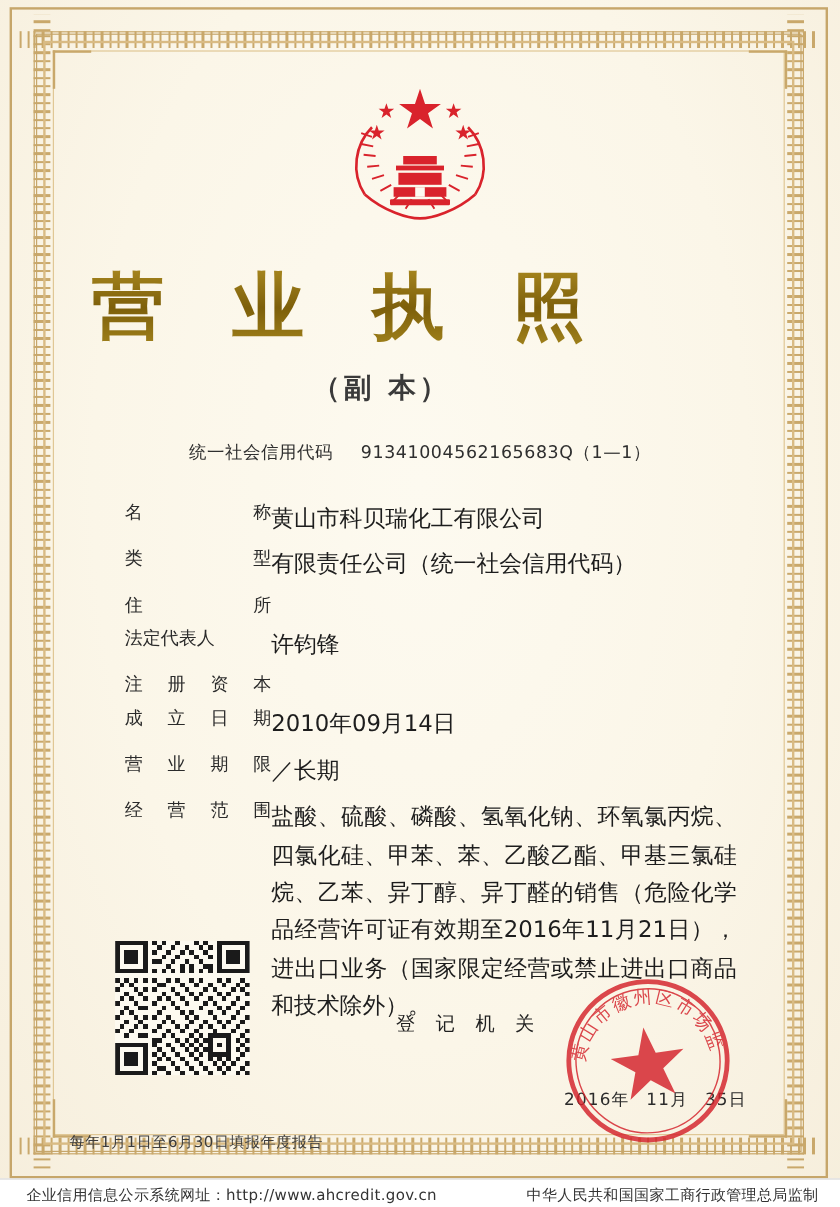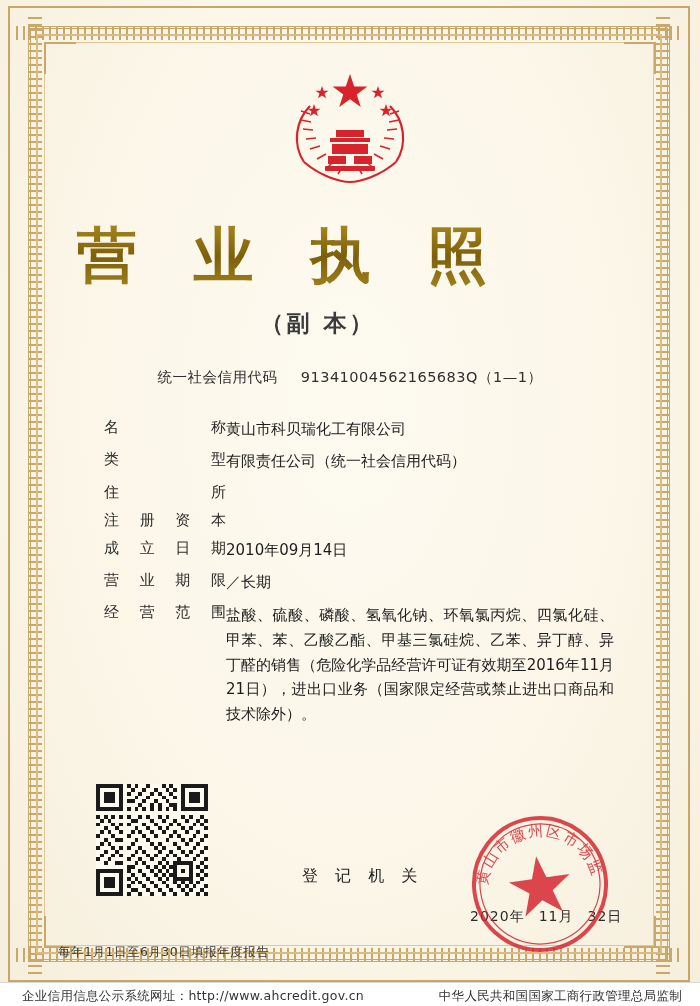--- a/index.html
+++ b/index.html
@@ -158,43 +158,42 @@
     letter-spacing: 0px;
     white-space: nowrap;
   }
   .row .label.spread {
     display: flex;
     justify-content: space-between;
   }
   .row .label.spread span { display: inline-block; }
   .row .value {
     flex: 1;
-    font-size: 15px;
+    font-size: 19px;
     color: #1d1d1d;
     line-height: 1.55;
     text-align: justify;
   }
   .row.scope .value { line-height: 1.65; }
 
   
   .qr {
     position: absolute;
     left: 96px; top: 784px;
     width: 112px; height: 112px;
     background-color: #fdfaf0;
   }
 
   
   .registry {
     position: absolute;
-    left: 302px; top: 843px;
+    left: 330px; top: 843px;
     font-size: 16px;
     letter-spacing: 6px;
     color: #1f1f1f;
-    margin-top: 23px;
   }
   .date-line {
     position: absolute;
     left: 470px; top: 908px;
     font-size: 14px;
     color: #2b2b2b;
     letter-spacing: 1px;
     white-space: nowrap;
   }
   .date-line .gap { display:inline-block; width: 14px; }
@@ -312,20 +311,24 @@
       <div class="value">有限责任公司（统一社会信用代码）</div>
     </div>
 
     <div class="row">
       <div class="label spread">
         <span>住</span>
           <span>所</span>
       </div>
     </div>
 
+    <div class="row">
+      <div class="label">法定代表人</div>
+      <div class="value">许钧锋</div>
+    </div>
 
     <div class="row">
       <div class="label spread">
         <span>注</span>
           <span>册</span>
           <span>资</span>
           <span>本</span>
       </div>
     </div>
 
@@ -410,21 +413,21 @@
         <path d="M8 26h1v1h-1z M12 26h1v1h-1z M15 26h1v1h-1z M18 26h1v1h-1z M21 26h1v1h-1z M23 26h1v1h-1z M25 26h1v1h-1z M28 26h1v1h-1z"></path>
         <path d="M9 27h1v1h-1z M10 27h1v1h-1z M13 27h1v1h-1z M16 27h1v1h-1z M19 27h1v1h-1z M22 27h1v1h-1z M24 27h1v1h-1z M27 27h1v1h-1z"></path>
         <path d="M8 28h1v1h-1z M11 28h1v1h-1z M14 28h1v1h-1z M17 28h1v1h-1z M20 28h1v1h-1z M23 28h1v1h-1z M26 28h1v1h-1z M28 28h1v1h-1z"></path>
       </g>
     </svg>
   </div>
 
   <div class="registry">登 记 机 关</div>
 
   <div class="date-line">
-    <span>2020</span><span>年</span><span class="gap"></span><span>11</span><span>月</span><span class="gap"></span><span>32</span><span>日</span>
+    <span>2016</span><span>年</span><span class="gap"></span><span>11</span><span>月</span><span class="gap"></span><span>35</span><span>日</span>
   </div>
 
   <div class="seal">
     <svg viewBox="0 0 148 148" width="148" height="148">
       <g transform="rotate(-8 74 74)">
         <circle cx="74" cy="74" r="66" fill="none" stroke="#d4212a" stroke-width="4"></circle>
         <circle cx="74" cy="74" r="60" fill="none" stroke="#d4212a" stroke-width="1.2"></circle>
         <polygon points="74,46 81.3,68.2 104.6,68.2 85.7,81.9 92.9,104.1 74,90.4 55.1,104.1 62.3,81.9 43.4,68.2 66.7,68.2" fill="#d4212a"></polygon>
         <path id="sealArc" d="M 20 80 A 54 54 0 1 1 128 80" fill="none"></path>
         <text font-size="15" fill="#d4212a" font-family="'DejaVu Serif','Liberation Serif',serif" letter-spacing="2">

